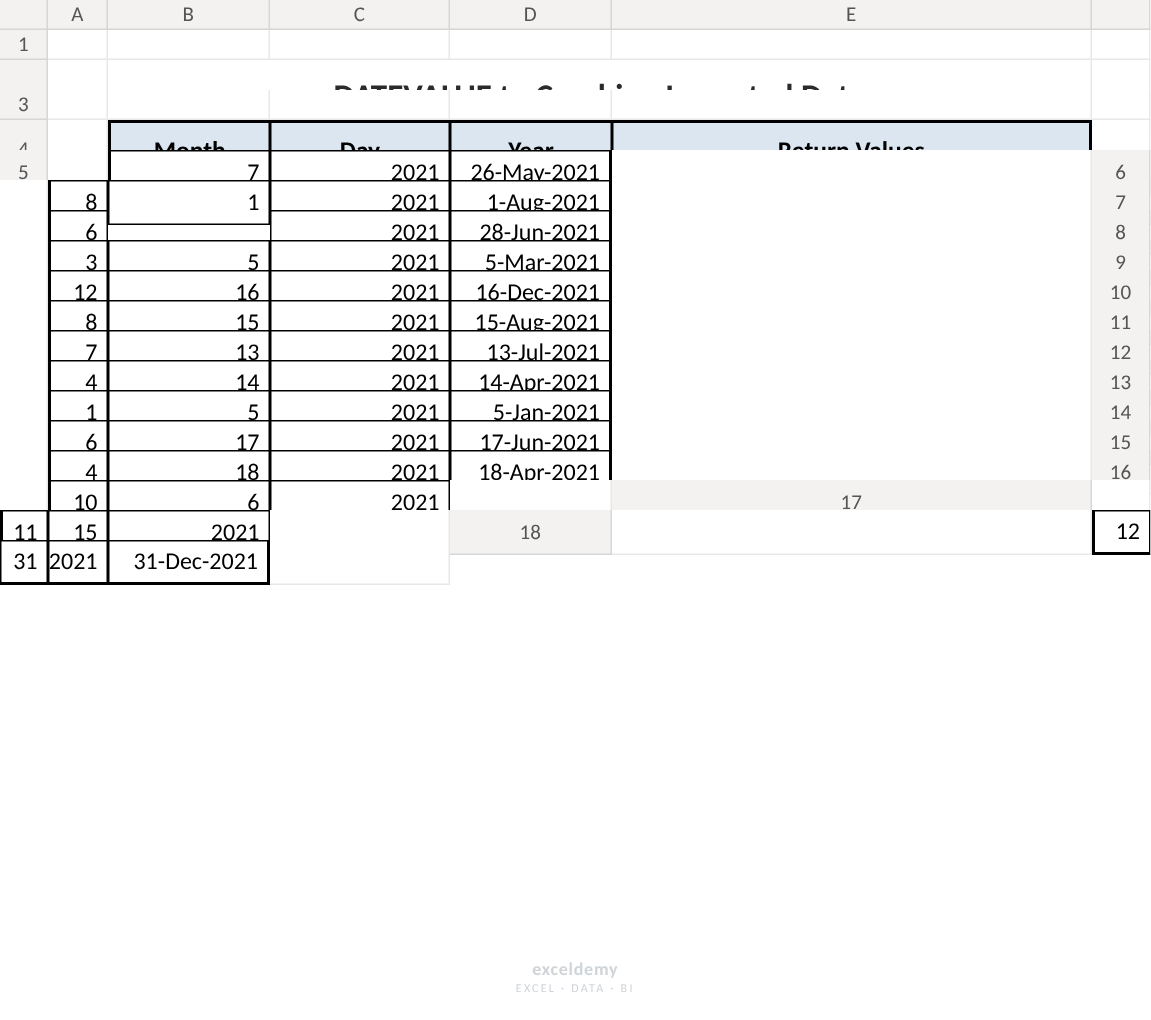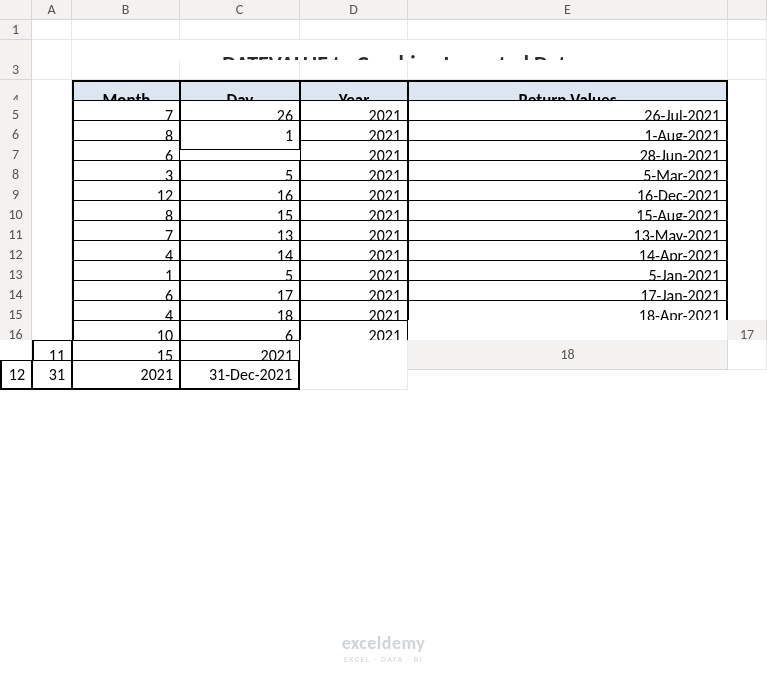--- a/index.html
+++ b/index.html
@@ -76,21 +76,21 @@
     position: absolute;
     left: 50%;
     bottom: 16px;
     transform: translateX(-50%);
     color: #b0b8bf;
     opacity: 0.6;
     font-size: 12px;
     text-align: center;
     pointer-events: none;
   }
-  .watermark .wm-top { font-size: 18px; font-weight: bold; letter-spacing: 0.5px; }
+  .watermark .wm-top { font-size: 12px; font-weight: bold; letter-spacing: 0.5px; }
   .watermark .wm-bot { font-size: 8px; letter-spacing: 1.5px; }
 </style>
 </head>
 <body>
 
 <div class="sheet" id="sheet">
     <div class="corner"></div>
     <div class="col-header">A</div>
     <div class="col-header">B</div>
     <div class="col-header">C</div>
@@ -118,23 +118,22 @@
     <div class="row-header" style="height: 40px;">4</div>
     <div class="cell" style="height: 40px;"></div>
     <div class="cell header-cell thick-left thick-top" style="height: 40px;">Month</div>
     <div class="cell header-cell thick-top" style="height: 40px;">Day</div>
     <div class="cell header-cell thick-top" style="height: 40px;">Year</div>
     <div class="cell header-cell thick-top thick-right" style="height: 40px;">Return Values</div>
     <div class="cell" style="height: 40px;"></div>
     <div class="row-header" style="height: 30px;">5</div>
     <div class="cell" style="height: 30px;"></div>
     <div class="cell dcell thick-left" style="height: 30px;">7</div>
-    <div class="cell dcell" style="height: 30px;">26</div>
-    <div class="cell dcell" style="height: 30px;">2021</div>
-    <div class="cell dcell thick-right" style="height: 30px;">26-Jul-2021</div>
+    <div class="cell dcell" style="height: 30px;">2021</div>
+    <div class="cell dcell thick-right" style="height: 30px;">26-May-2021</div>
     <div class="cell" style="height: 30px;"></div>
     <div class="row-header" style="height: 30px;">6</div>
     <div class="cell" style="height: 30px;"></div>
     <div class="cell dcell thick-left" style="height: 30px;">8</div>
     <div class="cell dcell" style="height: 30px;">1</div>
     <div class="cell dcell" style="height: 30px;">2021</div>
     <div class="cell dcell thick-right" style="height: 30px; padding-left: 12px;">1-Aug-2021</div>
     <div class="cell" style="height: 30px;"></div>
     <div class="row-header" style="height: 30px;">7</div>
     <div class="cell" style="height: 30px;"></div>
@@ -162,42 +161,42 @@
     <div class="cell dcell thick-left" style="height: 30px;">8</div>
     <div class="cell dcell" style="height: 30px;">15</div>
     <div class="cell dcell" style="height: 30px;">2021</div>
     <div class="cell dcell thick-right" style="height: 30px; text-align: center;">15-Aug-2021</div>
     <div class="cell" style="height: 30px;"></div>
     <div class="row-header" style="height: 30px;">11</div>
     <div class="cell" style="height: 30px;"></div>
     <div class="cell dcell thick-left" style="height: 30px;">7</div>
     <div class="cell dcell" style="height: 30px;">13</div>
     <div class="cell dcell" style="height: 30px;">2021</div>
-    <div class="cell dcell thick-right" style="height: 30px;">13-May-2021</div>
+    <div class="cell dcell thick-right" style="height: 30px;">13-Jul-2021</div>
     <div class="cell" style="height: 30px;"></div>
     <div class="row-header" style="height: 30px;">12</div>
     <div class="cell" style="height: 30px;"></div>
     <div class="cell dcell thick-left" style="height: 30px;">4</div>
     <div class="cell dcell" style="height: 30px;">14</div>
     <div class="cell dcell" style="height: 30px;">2021</div>
     <div class="cell dcell thick-right" style="height: 30px;">14-Apr-2021</div>
     <div class="cell" style="height: 30px;"></div>
     <div class="row-header" style="height: 30px;">13</div>
     <div class="cell" style="height: 30px;"></div>
     <div class="cell dcell thick-left" style="height: 30px;">1</div>
     <div class="cell dcell" style="height: 30px;">5</div>
     <div class="cell dcell" style="height: 30px;">2021</div>
     <div class="cell dcell thick-right" style="height: 30px;">5-Jan-2021</div>
     <div class="cell" style="height: 30px;"></div>
     <div class="row-header" style="height: 30px;">14</div>
     <div class="cell" style="height: 30px;"></div>
     <div class="cell dcell thick-left" style="height: 30px;">6</div>
     <div class="cell dcell" style="height: 30px;">17</div>
     <div class="cell dcell" style="height: 30px;">2021</div>
-    <div class="cell dcell thick-right" style="height: 30px;">17-Jan-2021</div>
+    <div class="cell dcell thick-right" style="height: 30px;">17-Jun-2021</div>
     <div class="cell" style="height: 30px;"></div>
     <div class="row-header" style="height: 30px;">15</div>
     <div class="cell" style="height: 30px;"></div>
     <div class="cell dcell thick-left" style="height: 30px;">4</div>
     <div class="cell dcell" style="height: 30px;">18</div>
     <div class="cell dcell" style="height: 30px;">2021</div>
     <div class="cell dcell thick-right" style="height: 30px;">18-Apr-2021</div>
     <div class="cell" style="height: 30px;"></div>
     <div class="row-header" style="height: 30px;">16</div>
     <div class="cell" style="height: 30px;"></div>

